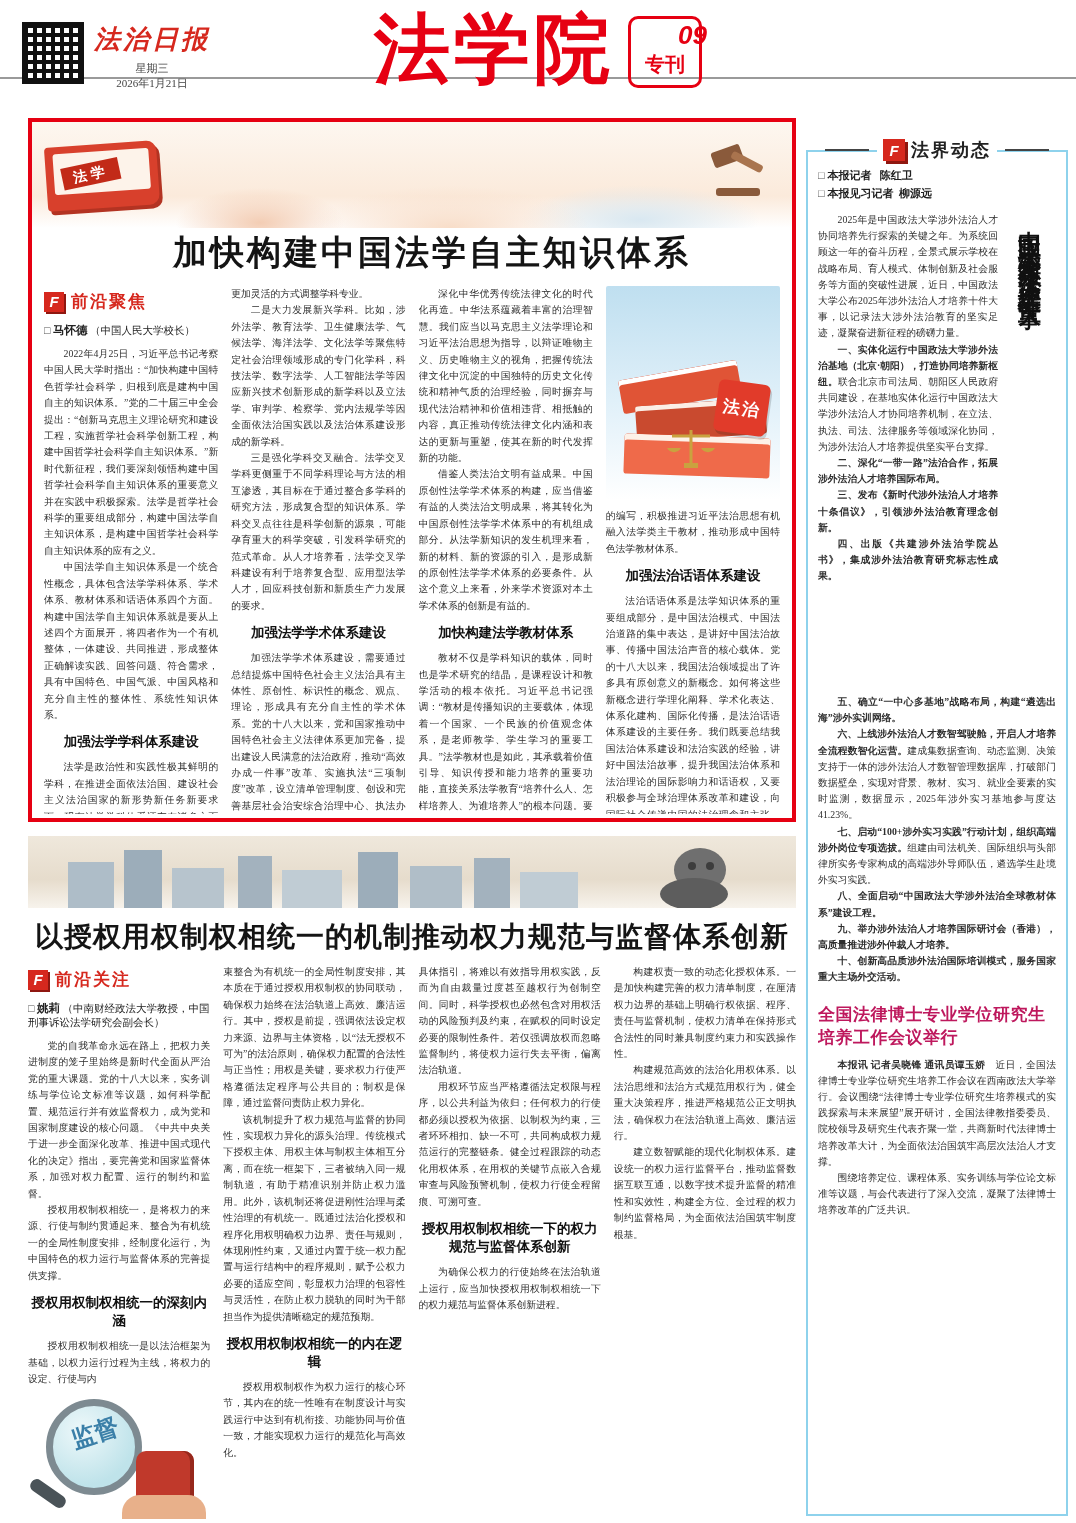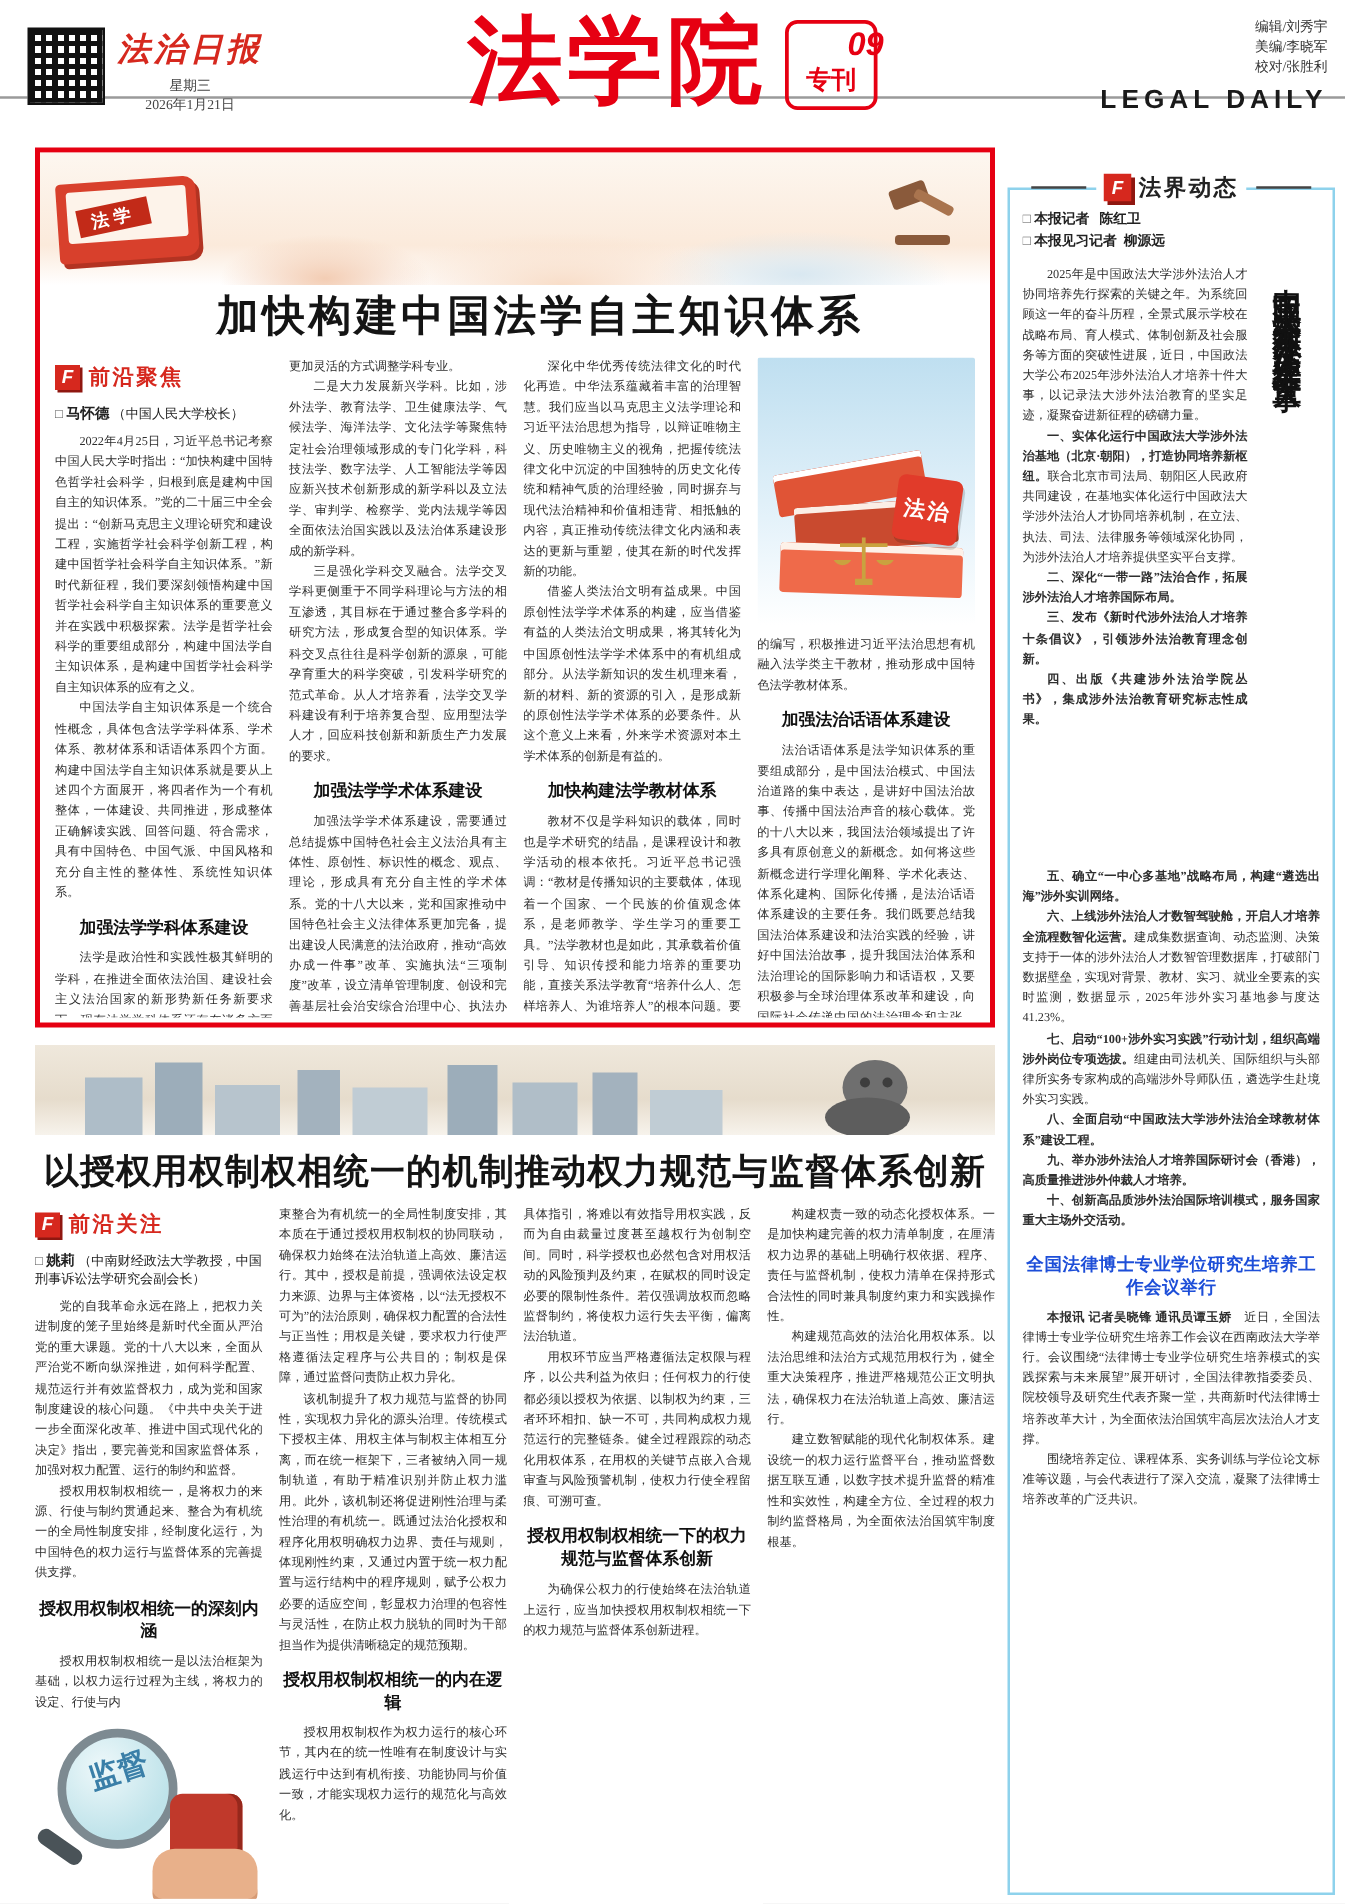--- a/index.html
+++ b/index.html
@@ -137,21 +137,21 @@
   .rail-top { display:flex; gap:6px; margin-top:10px; }
   .rail-text { flex:1 1 auto; }
   .rail-inner p { font-size:9.8px; line-height:16.2px; text-align:justify; text-indent:2em;
     color:#2e2e2e; }
   .rail-inner p b { font-weight:bold; }
   .v-headline { flex:0 0 52px; writing-mode:vertical-rl; font-size:23px; font-weight:900;
     color:#111; letter-spacing:4px; line-height:52px; height:480px; text-align:left;
     font-family:"Liberation Sans",sans-serif; }
   .rail-rest { margin-top:2px; }
   .sub-article { margin-top:16px; border-top:1px solid #fff; }
-  .sub-article h3 { font-size:14px; font-weight:900; color:#1d4ed8; text-align:center;
+  .sub-article h3 { font-size:17px; font-weight:900; color:#be185d; 
     font-family:"Liberation Sans",sans-serif; margin-bottom:8px; letter-spacing:0.5px; }
   .sub-article p .intro { font-weight:bold; }
 
   svg { display:block; }
 </style>
 </head>
 <body>
 
 <div class="page">
 
@@ -163,26 +163,20 @@
         <div class="brand-date1">星期三</div>
         <div class="brand-date2">2026年1月21日</div>
       </div>
     </div>
     <div class="header-center">
       <div class="page-title">法学院</div>
       <div class="issue-box">
         <div class="issue-no">09</div>
         <div class="issue-label">专刊</div>
       </div>
-    </div>
-    <div class="header-right">
-      <div class="credit-line">编辑/刘秀宇</div>
-      <div class="credit-line">美编/李晓军</div>
-      <div class="credit-line">校对/张胜利</div>
-      <div class="english-name">LEGAL DAILY</div>
     </div>
   </div>
 
   <div class="main-box">
     <div class="m-banner">
       <div class="banner-book">
         <div class="pages"></div>
         <div class="ribbon">法学</div>
       </div>
       <div class="banner-gavel">
@@ -278,21 +272,21 @@
       <div class="m-col bodycol">
         <div class="sec-label">
           <div class="f-icon">F</div>
           <span class="t">前沿关注</span>
         </div>
         <div class="byline">
           <span class="mark">□</span>
           <b>姚莉</b>
           <span>（中南财经政法大学教授，中国刑事诉讼法学研究会副会长）</span>
         </div>
-        <p>党的自我革命永远在路上，把权力关进制度的笼子里始终是新时代全面从严治党的重大课题。党的十八大以来，全面从严治党不断向纵深推进，如何科学配置、规范运行并有效监督权力，成为党和国家制度建设的核心问题。《中共中央关于进一步全面深化改革、推进中国式现代化的决定》指出，要完善党和国家监督体系，加强对权力配置、运行的制约和监督。</p>
+        <p>党的自我革命永远在路上，把权力关进制度的笼子里始终是新时代全面从严治党的重大课题。党的十八大以来，实务训练与学位论文标准等议题，如何科学配置、规范运行并有效监督权力，成为党和国家制度建设的核心问题。《中共中央关于进一步全面深化改革、推进中国式现代化的决定》指出，要完善党和国家监督体系，加强对权力配置、运行的制约和监督。</p>
         <p>授权用权制权相统一，是将权力的来源、行使与制约贯通起来、整合为有机统一的全局性制度安排，经制度化运行，为中国特色的权力运行与监督体系的完善提供支撑。</p>
         <h3>授权用权制权相统一的深刻内涵</h3>
         <p>授权用权制权相统一是以法治框架为基础，以权力运行过程为主线，将权力的设定、行使与内</p>
         <div class="monitor-illu">
           <div class="lens">
             <div class="word">监督</div>
           </div>
           <div class="handle"></div>
           <div class="stamp"></div>
           <div class="fist"></div>

